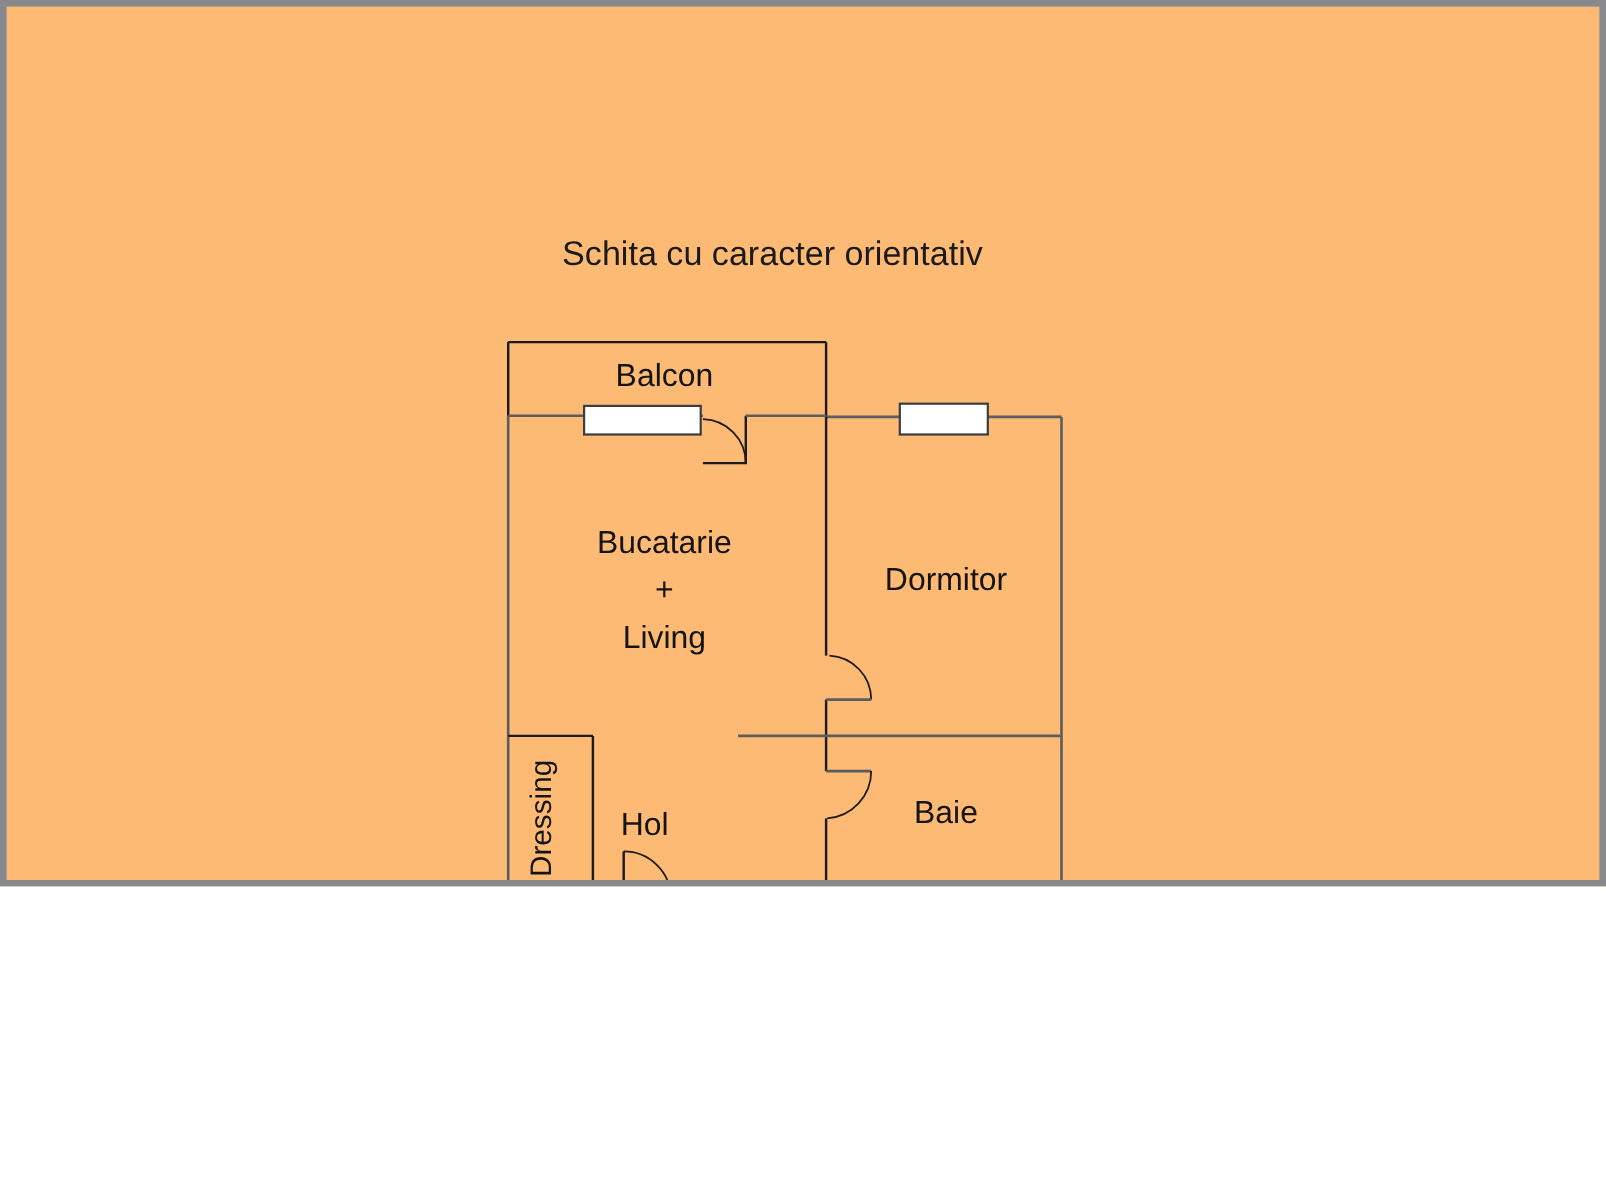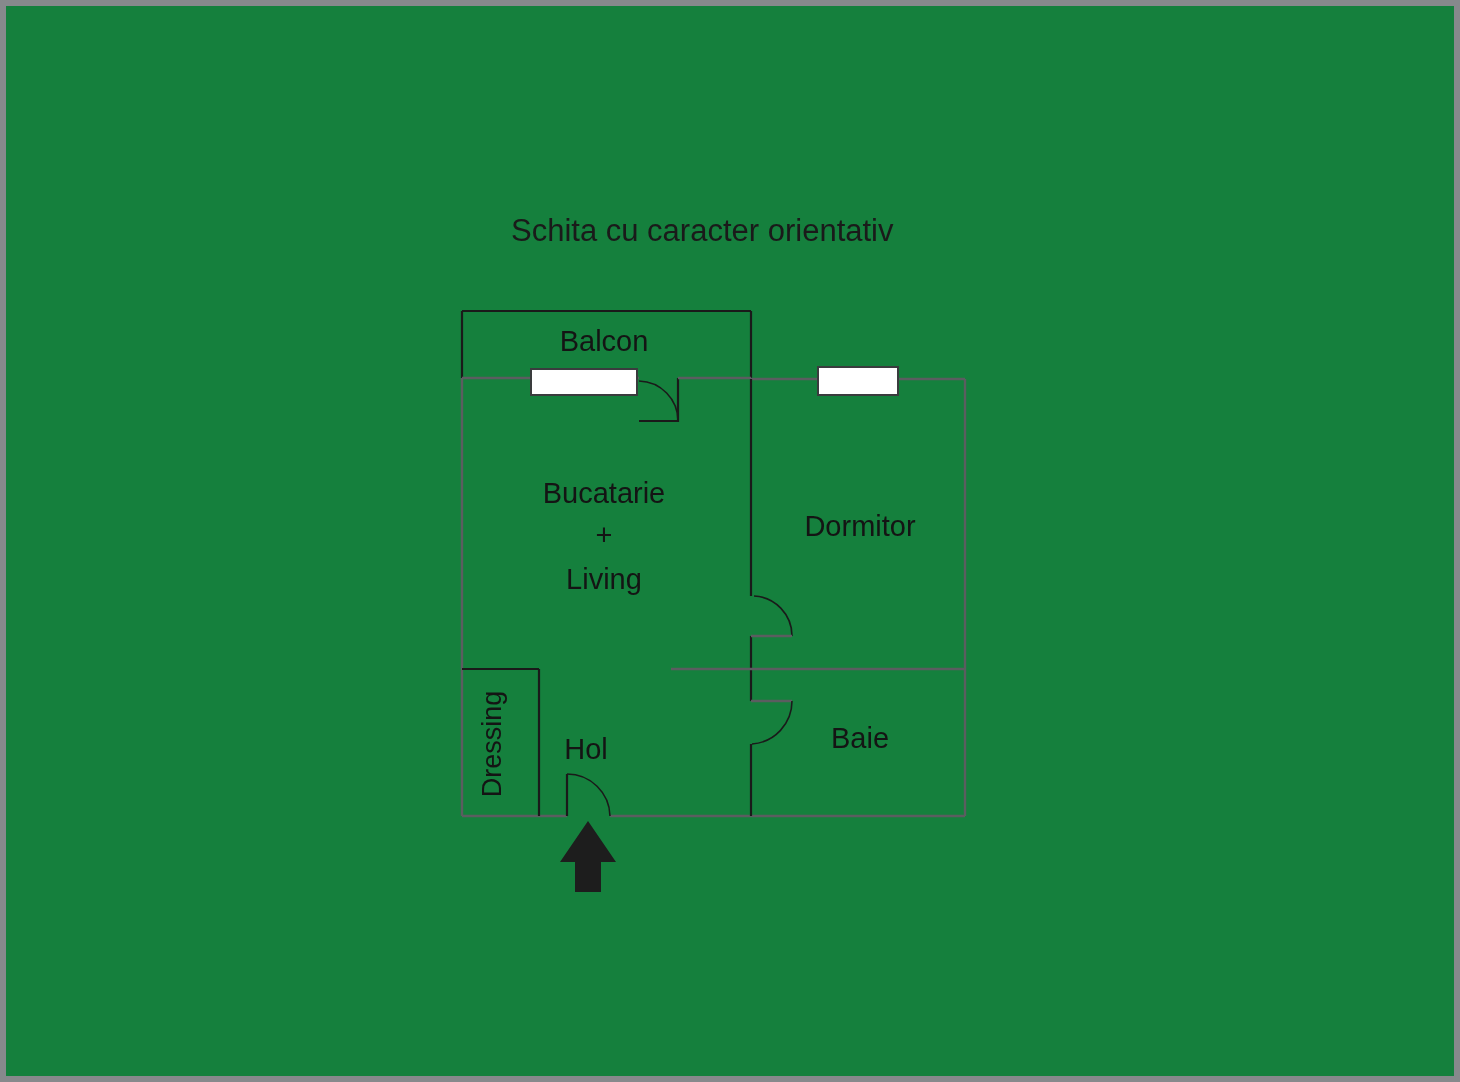--- a/index.html
+++ b/index.html
@@ -7,22 +7,22 @@
     margin: 0;
     padding: 0;
     background: #ffffff;
   }
   body {
     font-family: "Liberation Sans", sans-serif;
   }
   #page {
     position: relative;
     width: 1460px;
-    height: 1082px;
-    background: #15803d;
+    height: 806px;
+    background: #fdba74;
     box-sizing: border-box;
     border: 6px solid #87898c;
     overflow: hidden;
   }
   #plan-svg {
     position: absolute;
     left: 0;
     top: 0;
     width: 1460px;
     height: 1082px;

